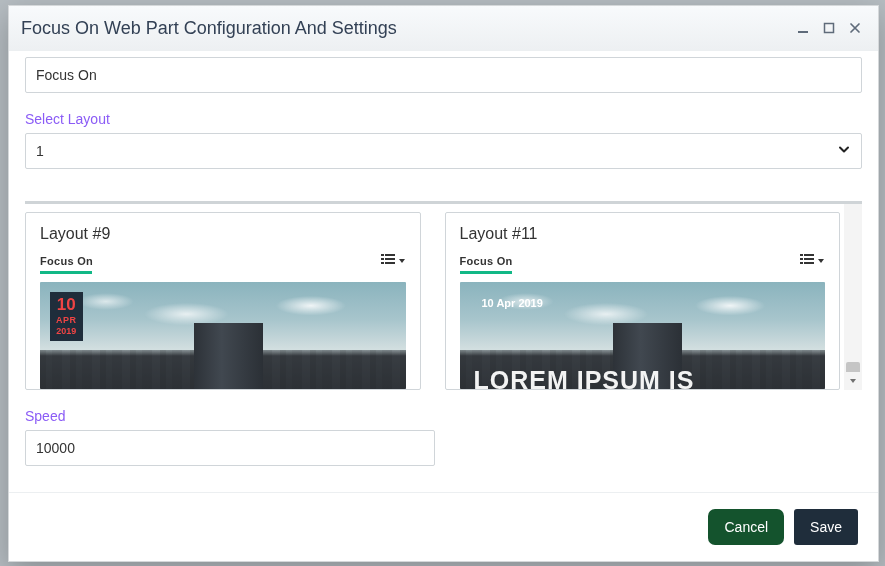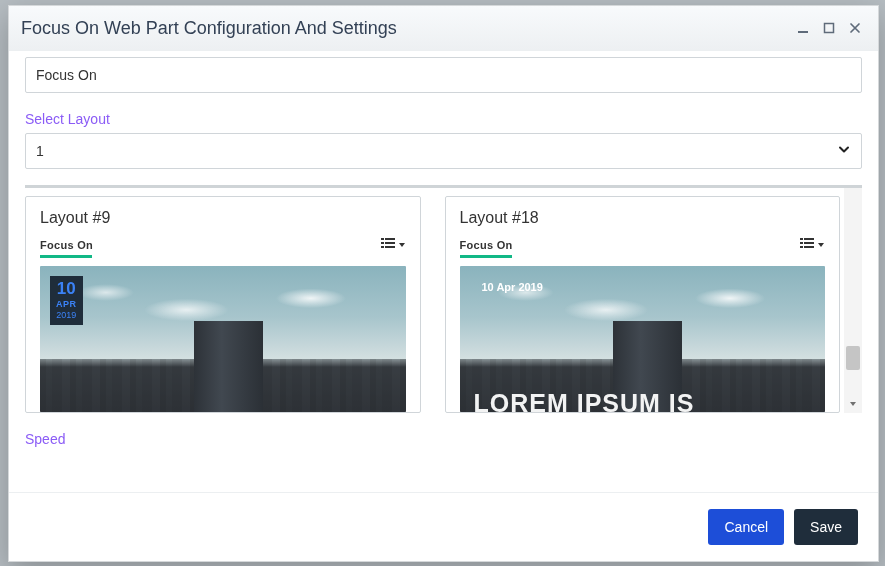--- a/index.html
+++ b/index.html
@@ -83,22 +83,22 @@
     position:absolute;
     right:12px;
     top:50%;
     transform:translateY(-50%);
     pointer-events:none;
     color:#222;
     font-size:12px;
   }
   
   .layout-scroll{
-    margin-top:16px;
-    height:228px;
+    margin-top:32px;
+    height:189px;
     border-top:3px solid #cfd4d7;
     padding-top:8px;
     position:relative;
     box-sizing:border-box;
   }
   .layout-scroll-inner{
     position:absolute;
     left:0;
     right:22px;
     top:8px;
@@ -215,28 +215,28 @@
       repeating-linear-gradient(90deg,#3d4248 0 6px,#50565c 6px 12px,#434950 12px 22px,#565c63 22px 30px);
     opacity:.55;
     mix-blend-mode:multiply;
   }
   
   .date-badge{
     position:absolute;
     left:10px;
     top:10px;
     background:#1f2d3b;
-    color:#3b82f6;
+    color:#ef4444;
     padding:4px 6px 5px 6px;
     text-align:center;
     line-height:1;
   }
   .date-badge .d{font-size:17px;font-weight:700;display:block;}
   .date-badge .m{font-size:9px;font-weight:700;letter-spacing:.5px;display:block;margin-top:3px;}
-  .date-badge .y{font-size:9px;font-weight:400;display:block;margin-top:2px;}
+  .date-badge .y{font-size:9px;font-weight:700;display:block;margin-top:2px;}
   
   .date-inline{
     position:absolute;
     left:22px;
     top:16px;
     color:#fff;
     font-size:11px;
     font-weight:600;
     line-height:1;
   }
@@ -267,21 +267,21 @@
   }
   .btn{
     height:36px;
     padding:0 16px;
     border-radius:3px;
     font-size:14px;
     cursor:pointer;
     border:none;
     color:#fff;
   }
-  .btn-cancel{background:#1d4ed8;}
+  .btn-cancel{background:#14532d;border-radius:7px;}
   .btn-save{background:#1f2d3b;}
 </style>
 </head>
 <body>
 
 <div class="dialog">
 
   <div class="dialog-title">
     <h1>Focus On Web Part Configuration And Settings</h1>
     <div class="win-btn">
@@ -349,21 +349,21 @@
             <div class="tower"></div>
             <div class="date-badge">
               <span class="d">10</span>
               <span class="m">APR</span>
               <span class="y">2019</span>
             </div>
           </div>
         </div>
 
         <div class="layout-card">
-          <h3>Layout #18</h3>
+          <h3>Layout #11</h3>
           <div class="layout-headband">
             <span>Focus On</span>
             <span class="list-caret">
               <span>
                 <svg width="14" height="12" viewBox="0 0 14 12">
                   <rect x="0" y="1" width="3" height="2" fill="#333"></rect>
                     <rect x="4" y="1" width="10" height="2" fill="#333"></rect>
                   <rect x="0" y="5" width="3" height="2" fill="#333"></rect>
                     <rect x="4" y="5" width="10" height="2" fill="#333"></rect>
                   <rect x="0" y="9" width="3" height="2" fill="#333"></rect>
@@ -395,20 +395,21 @@
         <div class="vscroll-arrow down">
           <svg width="8" height="8" viewBox="0 0 8 8">
               <path d="M1 2 L4 6 L7 2 Z" fill="#707070"></path>
             </svg>
         </div>
       </div>
     </div>
 
     <div class="field-label">Speed</div>
 
+    <input class="field-input speed-input" value="10000" style="">
 
     
 
   </div>
 
   <div class="dialog-footer">
     <button class="btn btn-cancel">Cancel</button>
     <button class="btn btn-save">Save</button>
   </div>
 

